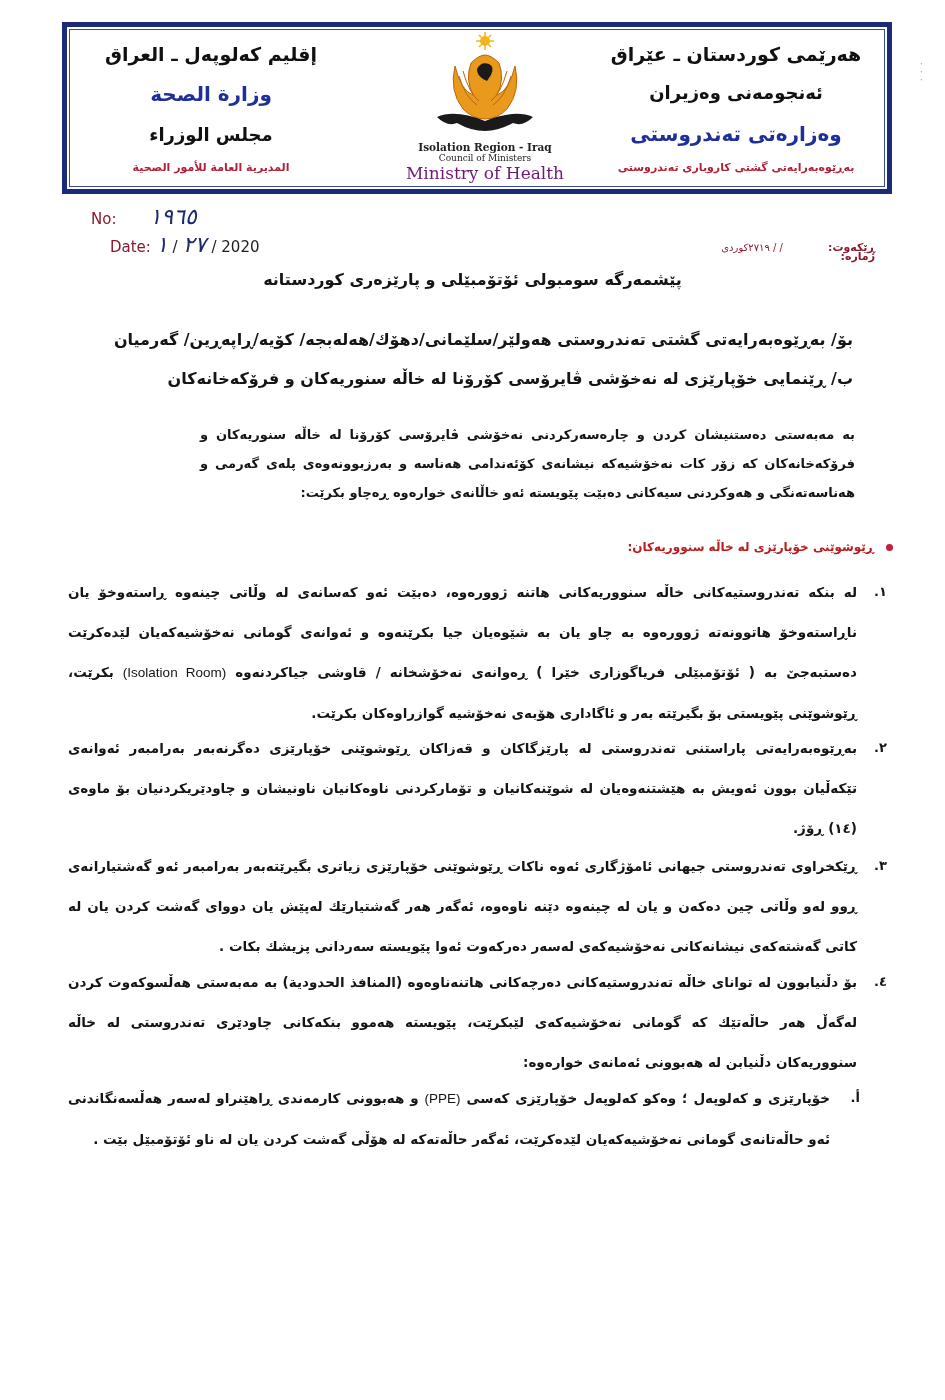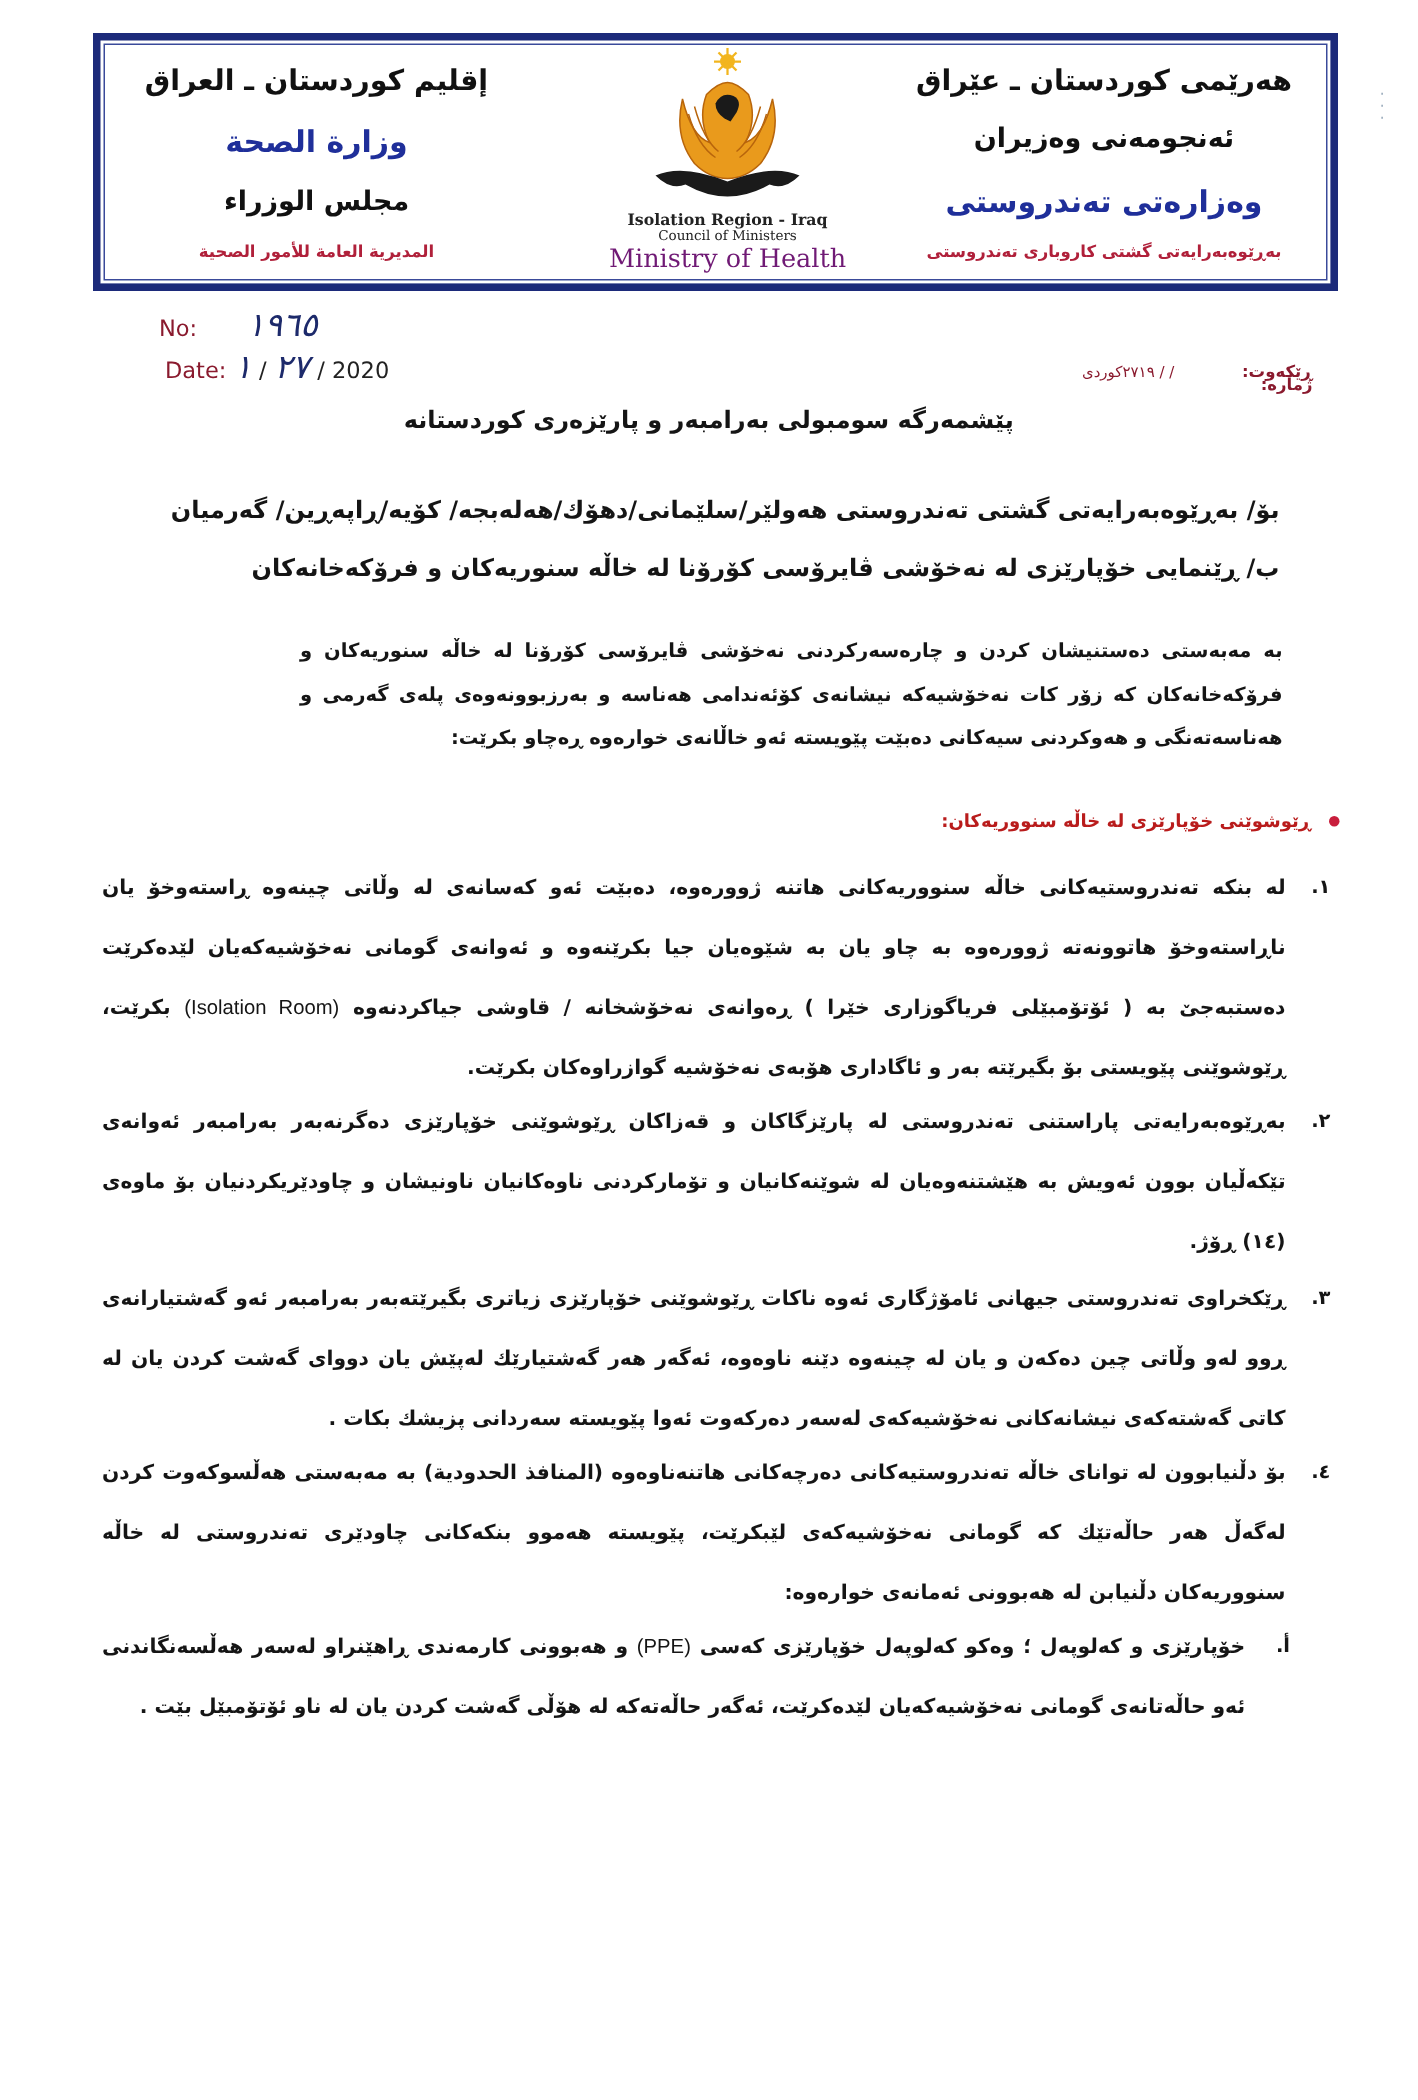--- a/index.html
+++ b/index.html
@@ -76,51 +76,51 @@
       </g>
       <path d="M52 38 Q56 30 64 33 Q70 36 66 44 L62 50 L58 48 Q52 44 52 38Z" fill="#1a1a1a"></path>
       <path d="M12 86 Q30 78 60 90 Q90 78 108 86 Q98 96 88 92 Q74 100 60 100 Q46 100 32 92 Q22 96 12 86Z" fill="#1a1a1a"></path>
     </svg>
     <div class="em-en1">Isolation Region - Iraq</div>
     <div class="em-en2">Council of Ministers</div>
     <div class="em-en3">Ministry of Health</div>
   </div>
 
   <div class="lh-col lh-left">
-    <div class="lh-line lh-l1">إقليم كوردستان ـ العراق</div>
+    <div class="lh-line lh-l1">إقليم كەلوپەل ـ العراق</div>
     <div class="lh-line lh-l3">وزارة الصحة</div>
     <div class="lh-line lh-l2">مجلس الوزراء</div>
     <div class="lh-line lh-l4">المديرية العامة للأمور الصحية</div>
   </div>
 </div>
 
 <div class="dots">·<br>·<br>·</div>
 
-<div class="meta-row" style="left:106px; top:204px;">
+<div class="meta-row" style="left:91px; top:204px;">
   <span class="meta-label">No:</span>
   <span class="hand" style="margin-left:28px;">١٩٦٥</span>
 </div>
 <div class="meta-row" style="left:110px; top:232px;">
   <span class="meta-label">Date:</span>
   <span class="hand">٢٧</span>
   <span class="meta-val"> / </span>
   <span class="hand">١</span>
   <span class="meta-val"> / </span>
   <span class="meta-val">2020</span>
 </div>
 
 <div class="meta-row rtl" style="right:70px; top:213px;margin-top:32px;">
   <span class="mr-label">ژمارە:</span>
 </div>
 <div class="meta-row rtl" style="right:70px; top:236px;">
   <span class="mr-label">ڕێکەوت:</span>
   <span class="mr-val" style="margin-right:40px;margin-top:44px;">/        / ٢٧١٩کوردی</span>
 </div>
 
-<div class="title">پێشمەرگە سومبولی بەرامبەر و پارێزەری کوردستانە</div>
+<div class="title">پێشمەرگە سومبولی ئۆتۆمبێلی و پارێزەری کوردستانە</div>
 
 <div class="to-line" style="top:330px;">بۆ/ بەڕێوەبەرایەتی گشتی تەندروستی هەولێر/سلێمانی/دهۆك/هەلەبجە/ كۆیە/ڕاپەڕین/ گەرمیان</div>
 <div class="to-line" style="top:369px;">ب/ ڕێنمایی خۆپارێزی لە نەخۆشی ڤایرۆسی كۆرۆنا لە خاڵە سنوریەكان و  فرۆكەخانەكان</div>
 
 <div class="para" style="top:420px; left:200px; right:90px;">بە مەبەستی دەستنیشان كردن و چارەسەركردنی نەخۆشی ڤایرۆسی كۆرۆنا لە خاڵە سنوریەكان و  فرۆكەخانەكان كە زۆر كات نەخۆشیەكە نیشانەی كۆئەندامی هەناسە و بەرزبوونەوەی پلەی گەرمی و هەناسەتەنگی و هەوكردنی سیەكانی دەبێت پێویستە ئەو خاڵانەی خوارەوە ڕەچاو بكرێت:</div>
 
 <div class="bullet-head">
   <span class="bullet-dot"></span><span>ڕێوشوێنی خۆپارێزی لە خاڵە سنووریەكان:</span>
 </div>
 

